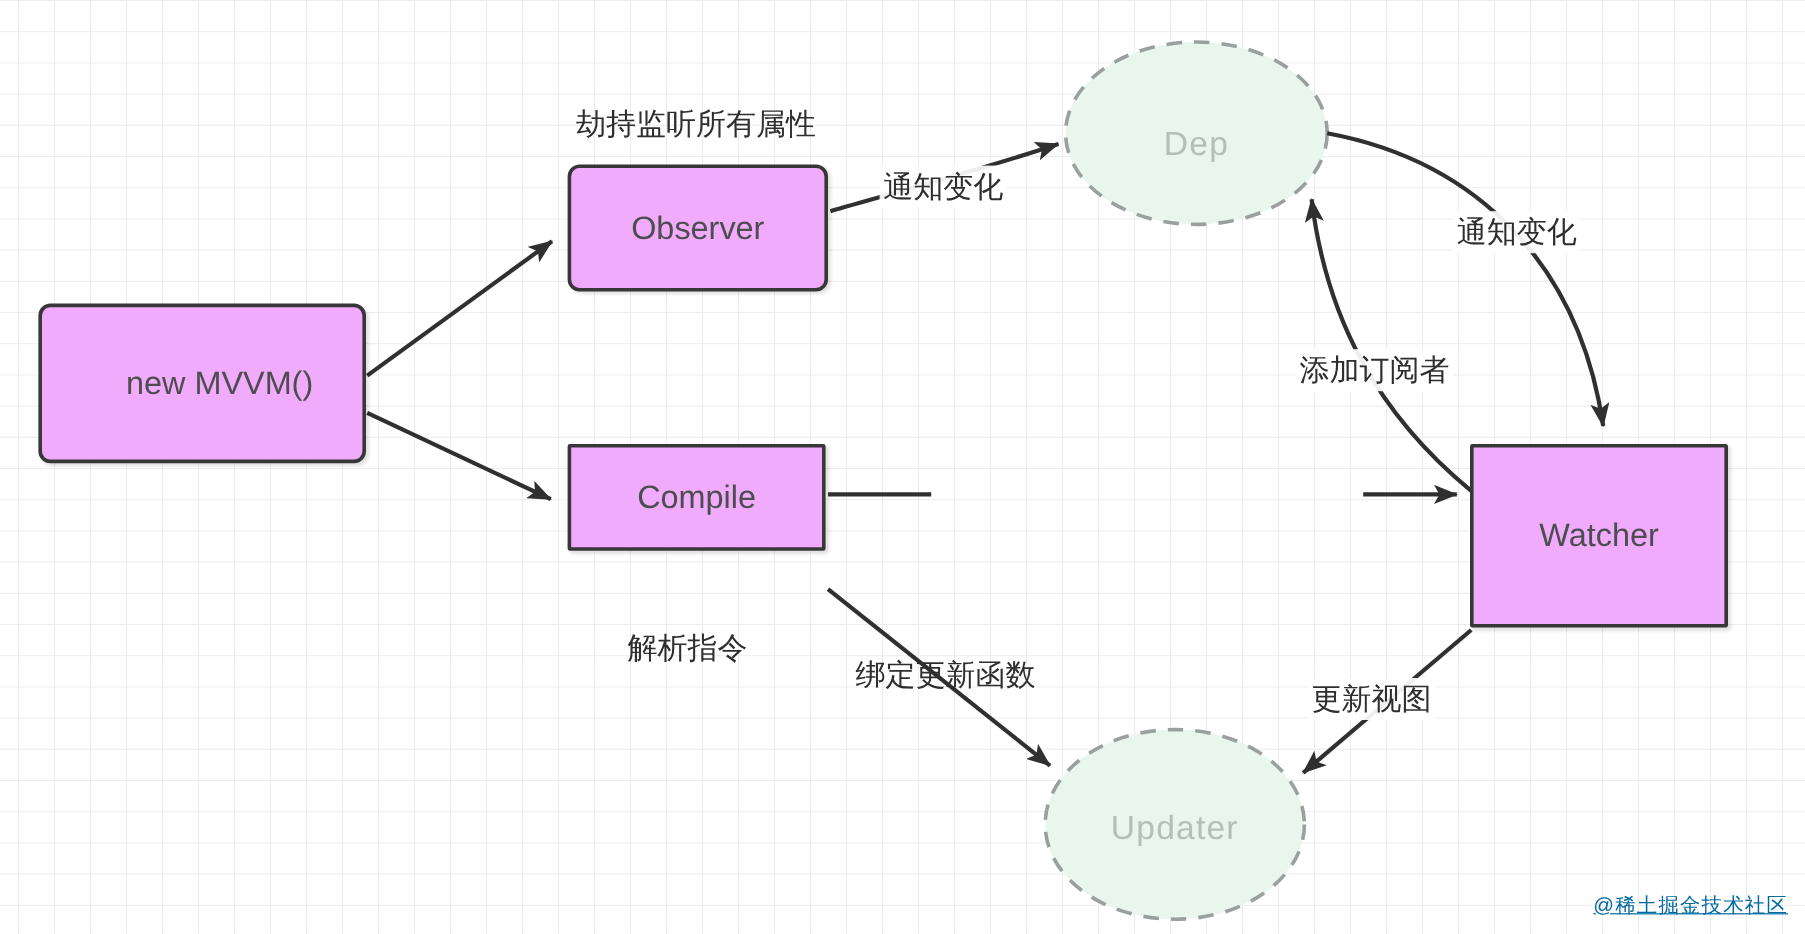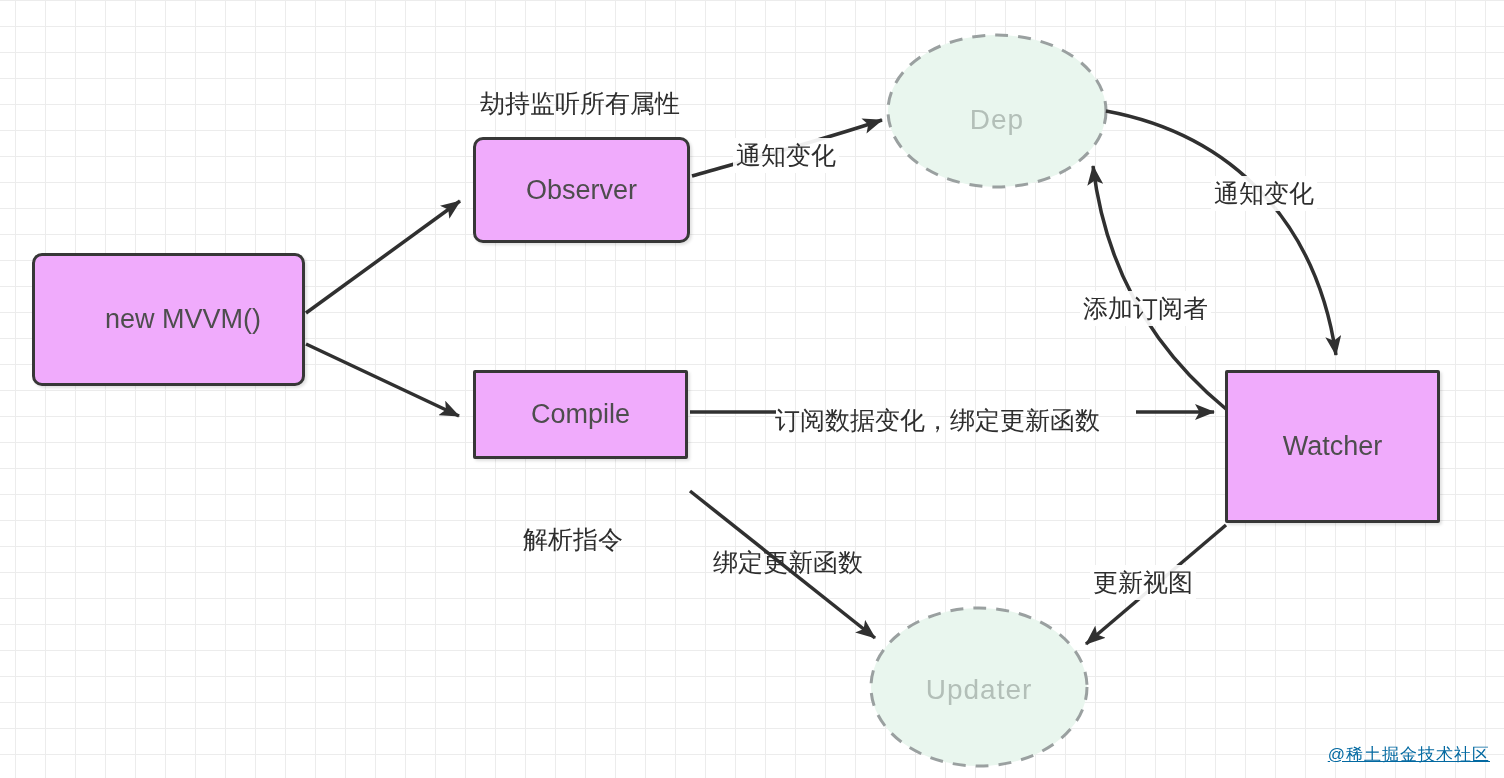--- a/index.html
+++ b/index.html
@@ -106,21 +106,20 @@
   <div class="ellipse-label" id="updater-label">Updater</div>
 
   <div class="edge-label" id="label-hijack">劫持监听所有属性</div>
 
   <div class="edge-label masked" id="label-notify-left">通知变化</div>
 
   <div class="edge-label masked" id="label-notify-right">通知变化</div>
 
   <div class="edge-label masked" id="label-add-subscriber">添加订阅者</div>
 
-  <div class="edge-label" id="label-subscribe-bind">订阅数据变化，绑定更新函数</div>
 
   <div class="edge-label" id="label-parse">解析指令</div>
 
   <div class="edge-label" id="label-init-view">绑定更新函数</div>
 
   <div class="edge-label masked" id="label-update-view">更新视图</div>
 
   <div class="watermark">@稀土掘金技术社区</div>
 
 </div>

